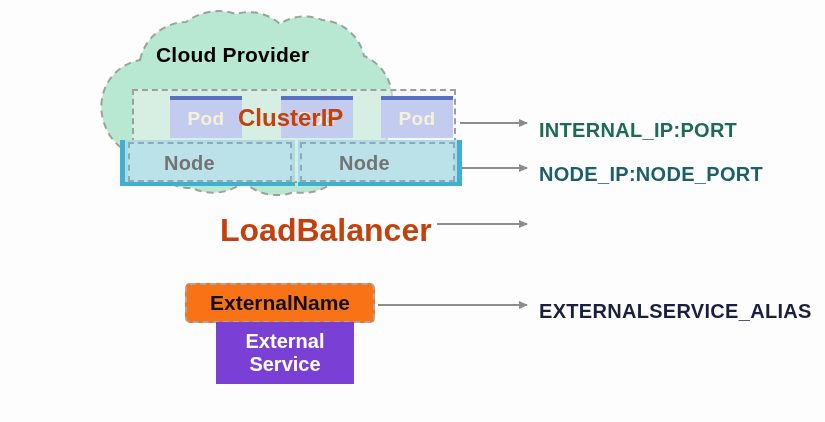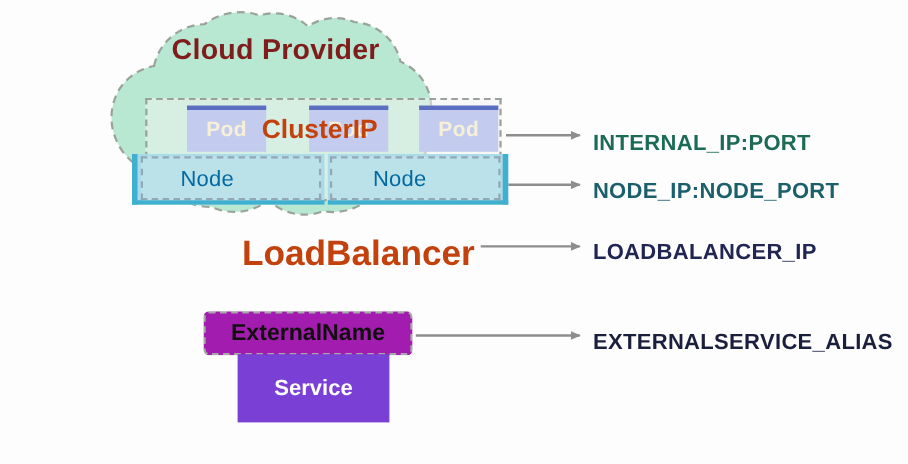--- a/index.html
+++ b/index.html
@@ -28,24 +28,24 @@
     pointer-events: none;
   }
 
   .lbl {
     position: absolute;
     white-space: nowrap;
   }
 
   
   #cloud-provider-title {
-    left: 156px; top: 30px;
-    font-size: 26px;
-    font-weight: bold;
-    color: #7f1d1d;
+    left: 156px; top: 43px;
+    font-size: 21px;
+    font-weight: bold;
+    color: #000000;
     letter-spacing: .2px;
   }
 
   
   #cluster-box {
     position: absolute;
     left: 132px; top: 89px;
     width: 324px; height: 94px;
     border: 2px dashed #9aa19a;
     background: rgba(240,243,240,0.55);
@@ -91,43 +91,43 @@
     border: 2px dashed #8fa0ae;
     opacity: .85;
   }
   #node-inner-left  { left: 128px; width: 164px; }
   #node-inner-right { left: 300px; width: 155px; }
 
   .node-label {
     position: absolute;
     top: 152px;
     font-size: 20px;
-    font-weight: normal;
-    color: #0369a1;
+    font-weight: bold;
+    color: #737373;
     letter-spacing: .2px;
   }
   #node-label-left  { left: 164px; }
   #node-label-right { left: 339px; }
 
   
   .svc-label {
     position: absolute;
     font-weight: bold;
     color: #c2410c;
   }
   #label-clusterip   { left: 238px; top: 104px; font-size: 24px; }
   #label-nodeport    { left: 228px; top: 150px; font-size: 24px; }
   #label-loadbalancer{ left: 220px; top: 212px; font-size: 32px; }
 
   
   #externalname-box {
     position: absolute;
     left: 185px; top: 283px;
     width: 190px; height: 40px;
-    background: #a21caf;
+    background: #f97316;
     border: 2px dashed #a8a8a8;
     border-radius: 5px;
     display: flex;
     align-items: center;
     justify-content: center;
   }
   #label-externalname {
     font-size: 21px;
     font-weight: bold;
     color: #12100f;
@@ -225,21 +225,21 @@
   <div class="node-label" id="node-label-right">Node</div>
 
   <div class="svc-label" id="label-clusterip">ClusterIP</div>
   <div class="svc-label" id="label-loadbalancer">LoadBalancer</div>
 
   <div id="externalname-box">
     <span id="label-externalname">ExternalName</span>
   </div>
 
   <div id="external-service-box">
+    <span>External</span>
     <span>Service</span>
   </div>
 
   <div class="endpoint" id="endpoint-internal">INTERNAL_IP:PORT</div>
   <div class="endpoint" id="endpoint-nodeport">NODE_IP:NODE_PORT</div>
-  <div class="endpoint" id="endpoint-lb">LOADBALANCER_IP</div>
   <div class="endpoint" id="endpoint-external">EXTERNALSERVICE_ALIAS</div>
 
 </div>
 
 </body></html>

